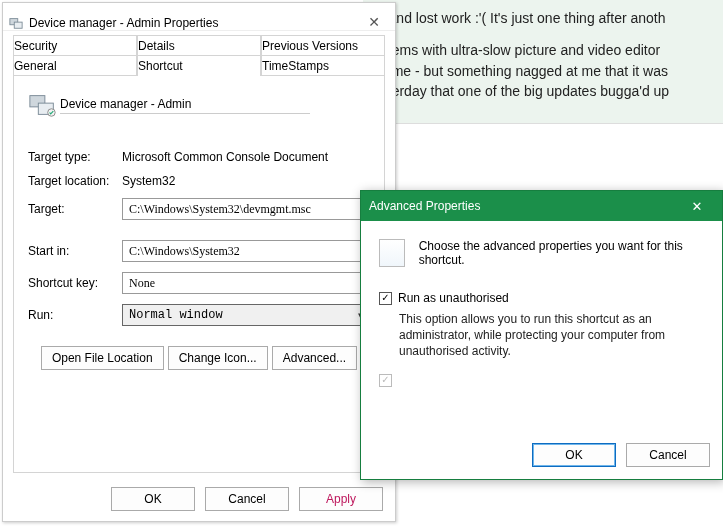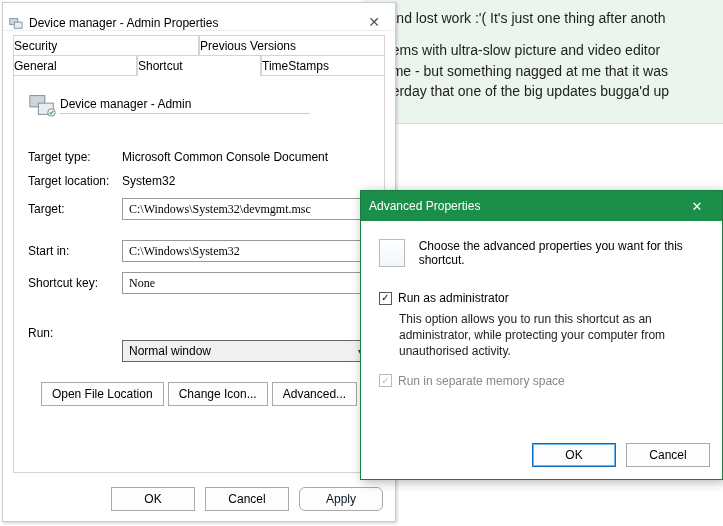--- a/index.html
+++ b/index.html
@@ -106,28 +106,27 @@
     height: 22px;
     padding: 0 6px;
     font-family: Liberation Serif, serif;
     font-size: 12px;
   }
   .select {
     flex: 1;
     border: 1px solid #666;
     height: 22px;
     padding: 0 6px;
-    font-family: Liberation Sans, sans-serif;
+    font-family: Liberation Mono, monospace;
     font-size: 12px;
     background: #f0f0f0;
     display: flex;
     align-items: center;
     justify-content: space-between;
     cursor: default;
-    margin-top: 36px;
   }
   .select .chev { font-size: 10px; color: #333; }
   .btn-row {
     display: flex;
     gap: 4px;
     margin-top: 20px;
     justify-content: center;
   }
   .win-button {
     border: 1px solid #aaa;
@@ -136,21 +135,21 @@
     min-width: 84px;
     padding: 0 10px;
     font-family: inherit;
     font-size: 12px;
     text-align: center;
     display: flex;
     align-items: center;
     justify-content: center;
     cursor: default;
   }
-  .win-button.disabled { color: #0f172a; border-radius: 6px; }
+  .win-button.disabled { color: #be185d; }
   .bottom-buttons {
     display: flex;
     gap: 10px;
     justify-content: flex-end;
     padding: 6px 12px 10px 12px;
   }
   
   .adv-window {
     position: absolute;
     left: 360px;
@@ -223,20 +222,21 @@
       <rect x="1" y="3" width="9" height="7" fill="#cfd7dd" stroke="#7a8a96"></rect>
       <rect x="6" y="7" width="9" height="7" fill="#e8edf1" stroke="#7a8a96"></rect>
     </svg>
     <div class="title-text">Device manager - Admin Properties</div>
     <div class="close-x">✕</div>
   </div>
 
   <div class="tabs">
     <div class="tab-row">
       <div class="tab inactive">Security</div>
+      <div class="tab inactive">Details</div>
       <div class="tab inactive">Previous Versions</div>
     </div>
     <div class="tab-row">
       <div class="tab inactive">General</div>
       <div class="tab active">Shortcut</div>
       <div class="tab inactive">TimeStamps</div>
     </div>
   </div>
 
   <div class="tab-content">
@@ -299,26 +299,25 @@
     <div class="x">✕</div>
   </div>
   <div class="adv-body">
     <div class="adv-header-row">
       <div class="adv-icon"></div>
       <div>Choose the advanced properties you want for this shortcut.</div>
     </div>
 
     <div class="chk-row">
       <div class="chk">✓</div>
-      <div>Run as administrator</div>
+      <div>Run as unauthorised</div>
     </div>
     <div class="desc">This option allows you to run this shortcut as an administrator, while protecting your computer from unauthorised activity.</div>
 
     <div class="chk-row">
       <div class="chk disabled">✓</div>
-      <div style="color:#888">Run in separate memory space</div>
     </div>
   </div>
   <div class="adv-buttons">
     <div class="win-button primary">OK</div>
     <div class="win-button">Cancel</div>
   </div>
 </div>
 
 </body></html>

